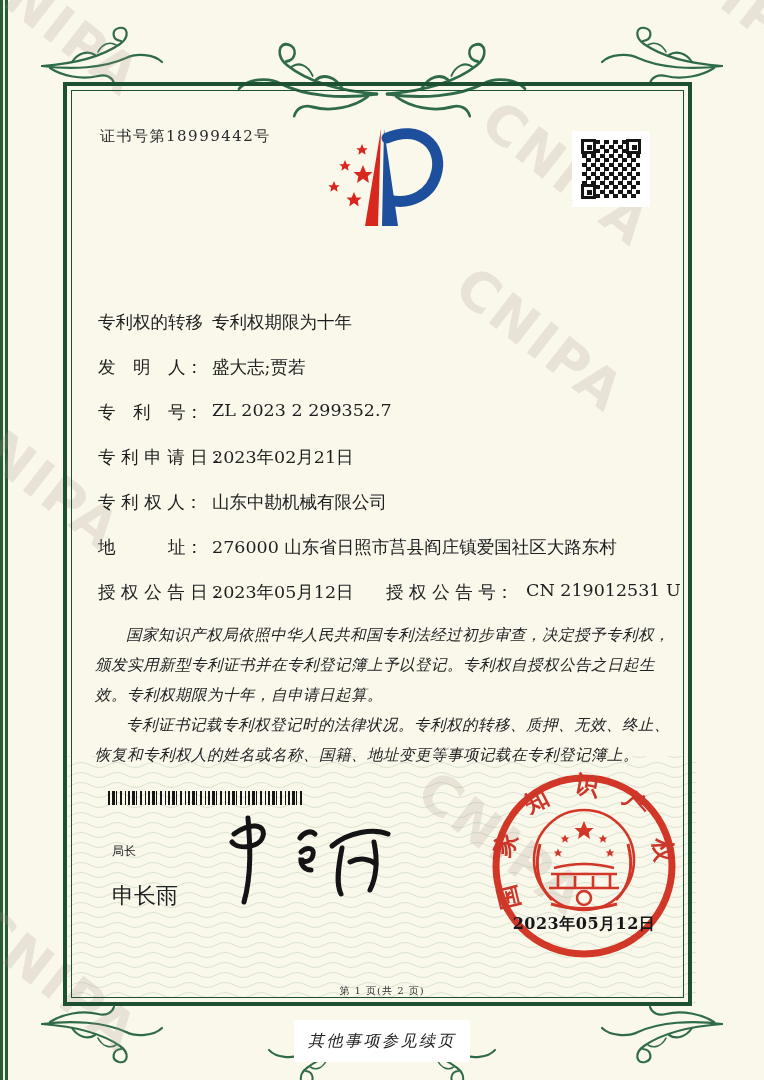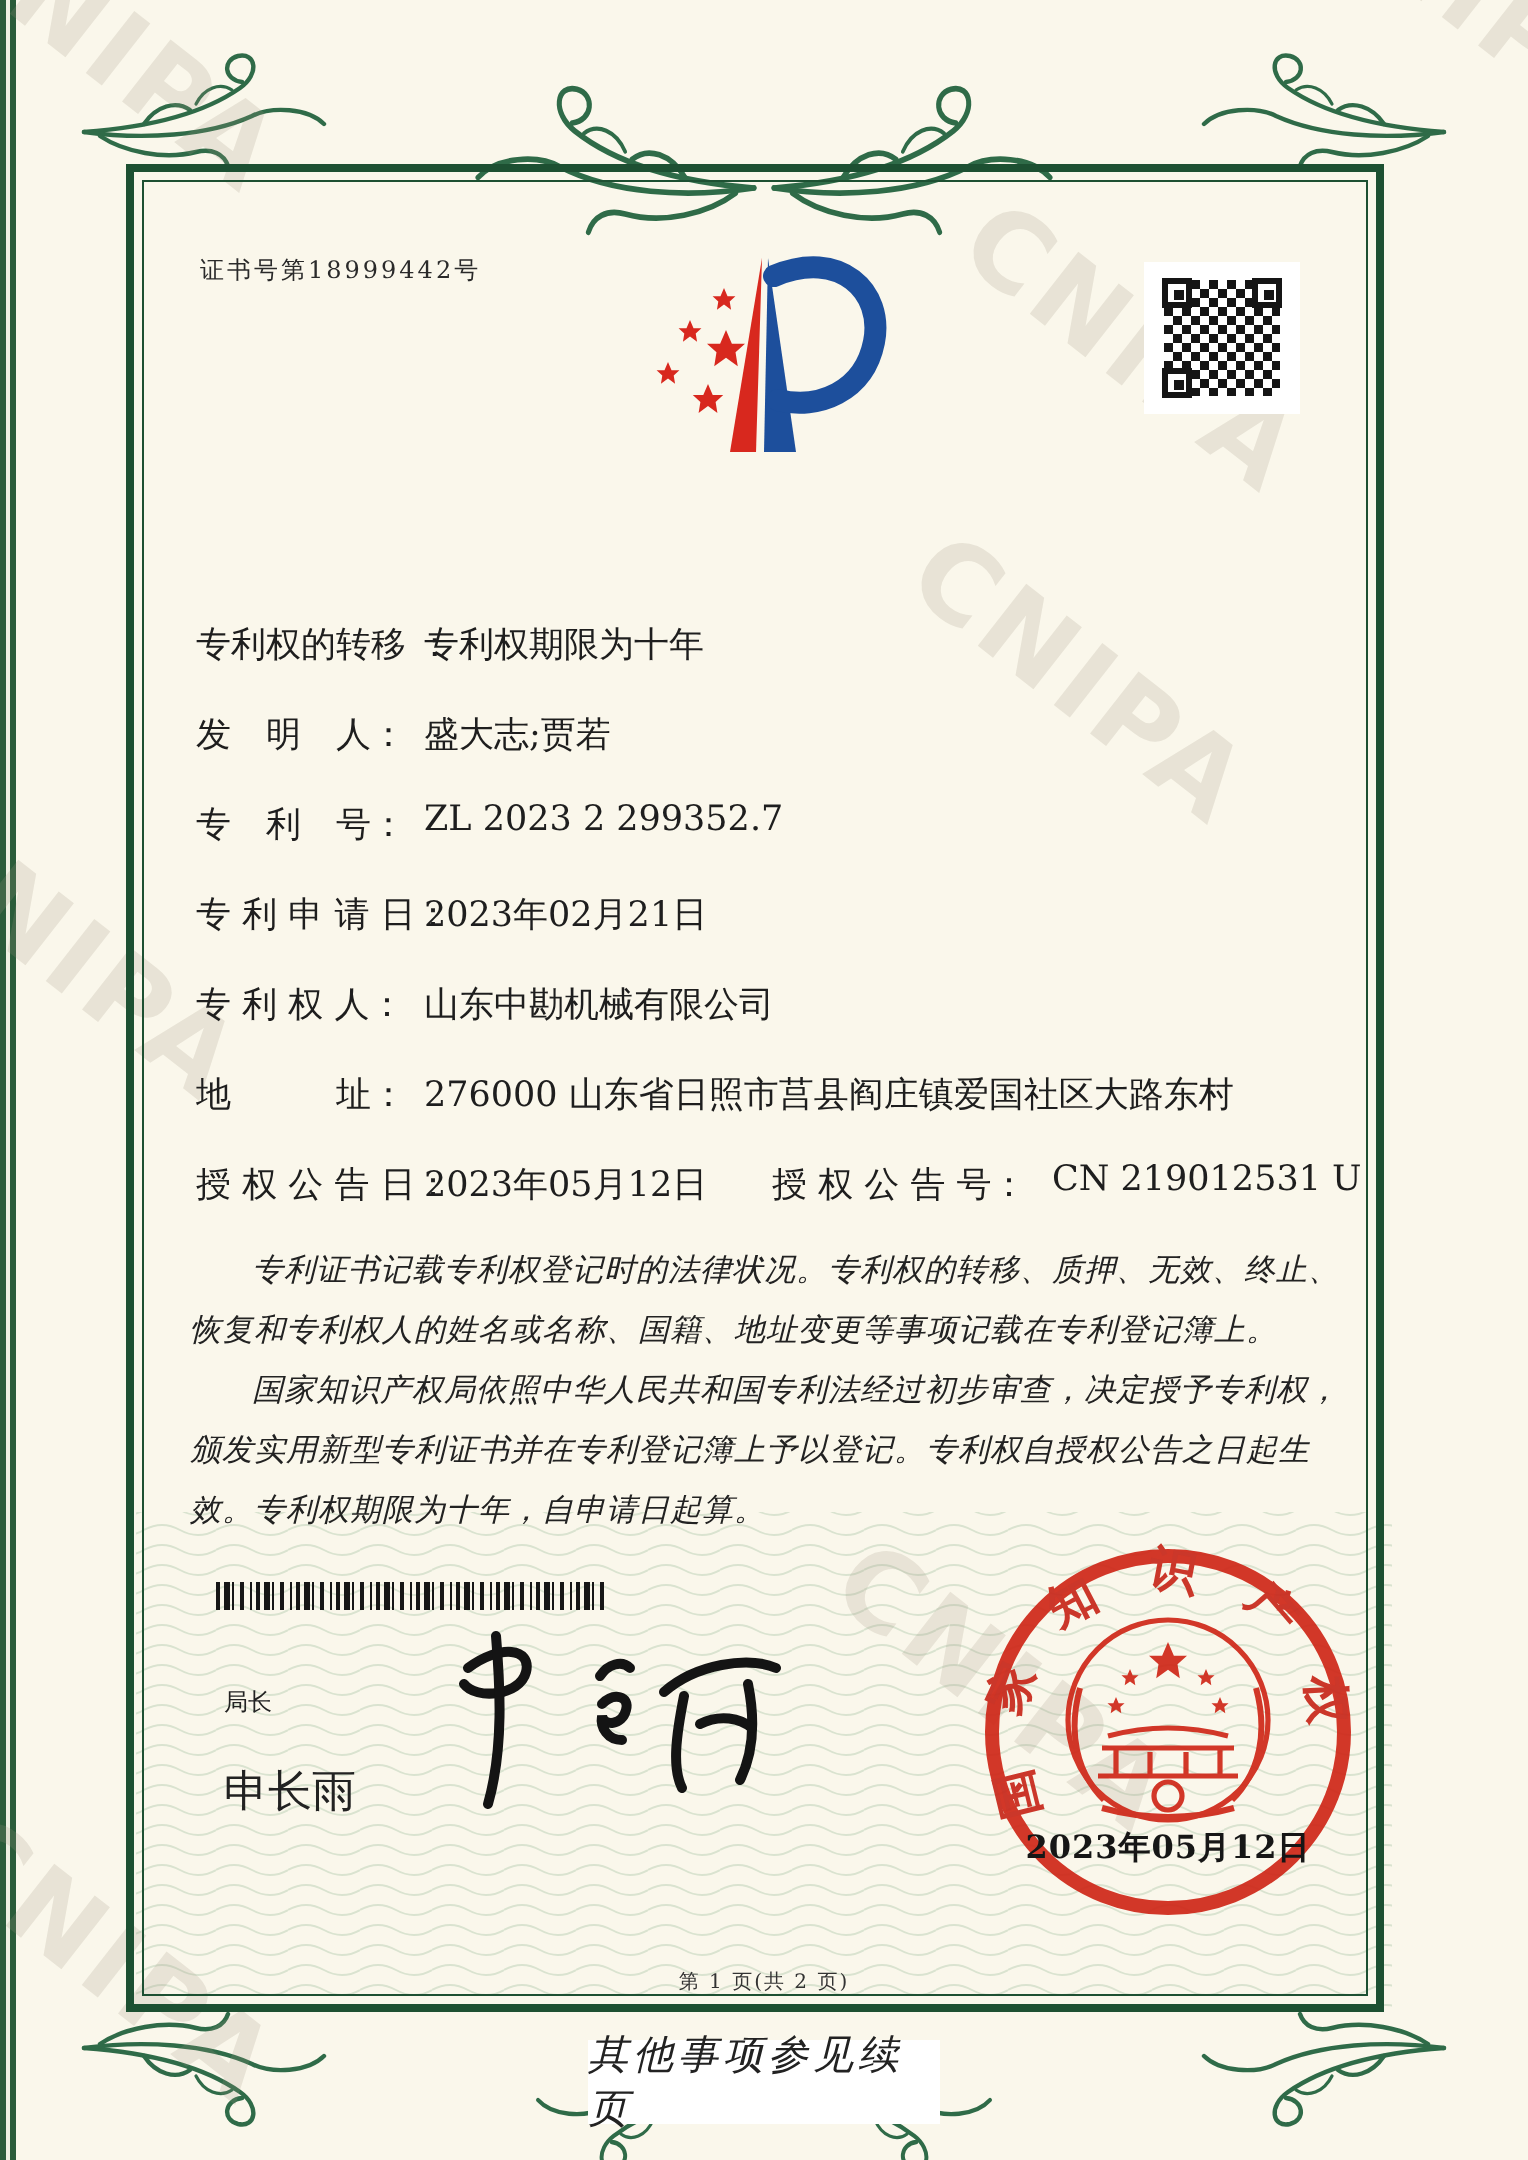--- a/index.html
+++ b/index.html
@@ -13,21 +13,21 @@
   
   .frame-outer{position:absolute;left:63px;top:82px;width:629px;height:924px;
     border:4px solid #1d5032;box-sizing:border-box;}
   .frame-inner{position:absolute;left:71px;top:90px;width:613px;height:908px;
     border:1.5px solid #1d5032;box-sizing:border-box;}
   
   .wm{position:absolute;font-family:"DejaVu Sans","Liberation Sans",sans-serif;
     font-weight:bold;font-size:54px;letter-spacing:3px;color:rgba(158,152,132,0.20);
     transform:rotate(38deg);white-space:nowrap;user-select:none;}
   
-  .cert-number{position:absolute;left:100px;top:127px;font-size:12px;letter-spacing:1.5px;color:#2a2a2a;}
+  .cert-number{position:absolute;left:100px;top:127px;font-size:15px;letter-spacing:1.5px;color:#2a2a2a;}
   .logo{position:absolute;left:318px;top:124px;}
   .qr-box{position:absolute;left:572px;top:131px;width:78px;height:76px;background:#ffffff;}
   .qr{position:absolute;left:10px;top:9px;width:58px;height:58px;background:#fff;
     background-image:conic-gradient(#151515 25%,transparent 0 50%,#151515 0 75%,transparent 0);
     background-size:9px 9px;}
   .finder{position:absolute;width:15px;height:15px;border:3px solid #151515;background:#fff;box-sizing:border-box;}
   .finder::after{content:"";position:absolute;left:3px;top:3px;width:5px;height:5px;background:#151515;}
   .f-tl{left:-1px;top:-1px}.f-tr{right:-1px;top:-1px}.f-bl{left:-1px;bottom:-1px}
   .title{position:absolute;left:0;top:236px;width:100%;text-align:center;
     font-size:37px;font-weight:bold;letter-spacing:7px;color:#111;}
@@ -55,21 +55,21 @@
   .signature{position:absolute;left:208px;top:812px;}
   
   .seal{position:absolute;left:487px;top:768px;}
   .seal-date{position:absolute;left:487px;top:914px;width:194px;text-align:center;
     font-size:16px;font-weight:bold;color:#161616;letter-spacing:0.5px;}
   
   .page-indicator{position:absolute;left:0;top:984px;width:100%;text-align:center;
     font-size:10px;color:#333;letter-spacing:1px;}
   .note-box{position:absolute;left:294px;top:1020px;width:176px;height:42px;background:#ffffff;
     display:flex;align-items:center;justify-content:center;}
-  .note-box span{font-size:20px;font-style:italic;letter-spacing:2.5px;color:#222;}
+  .note-box span{font-size:16px;font-style:italic;letter-spacing:2.5px;color:#222;}
 </style>
 </head>
 <body>
 
 <div class="page">
 
   <div class="edge-strip"></div>
 
   <svg class="decor" width="764" height="1080" viewBox="0 0 764 1080">
     <defs>
@@ -159,22 +159,22 @@
     <span class="val">276000 山东省日照市莒县阎庄镇爱国社区大路东村</span>
   </div>
   <div class="row" style="top:580px">
     <span class="lab">授 权 公 告 日：</span>
     <span class="val">2023年05月12日</span>
     <span class="lab2">授 权 公 告 号：</span>
     <span class="val2">CN 219012531 U</span>
   </div>
 
   <div class="legal">
+    <p>国家知识产权局依照中华人民共和国专利法经过初步审查，决定授予专利权，颁发实用新型专利证书并在专利登记簿上予以登记。专利权自授权公告之日起生效。专利权期限为十年，自申请日起算。</p>
     <p>专利证书记载专利权登记时的法律状况。专利权的转移、质押、无效、终止、恢复和专利权人的姓名或名称、国籍、地址变更等事项记载在专利登记簿上。</p>
-    <p>国家知识产权局依照中华人民共和国专利法经过初步审查，决定授予专利权，颁发实用新型专利证书并在专利登记簿上予以登记。专利权自授权公告之日起生效。专利权期限为十年，自申请日起算。</p>
   </div>
 
   <div class="barcode"></div>
 
   <div class="director-title">局长</div>
   <div class="director-name">申长雨</div>
 
   <svg class="signature" width="190" height="96" viewBox="0 0 190 96">
     <g fill="none" stroke="#141414" stroke-width="5" stroke-linecap="round">
       <path d="M26,22 C42,10 58,12 55,24 C52,36 30,38 24,30"></path>

